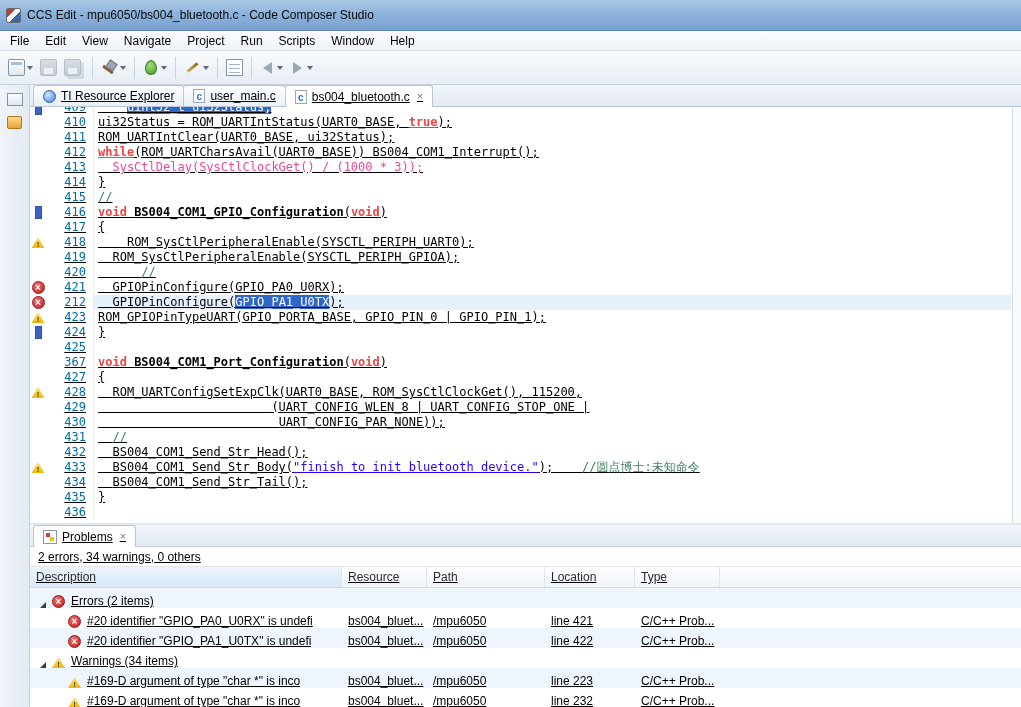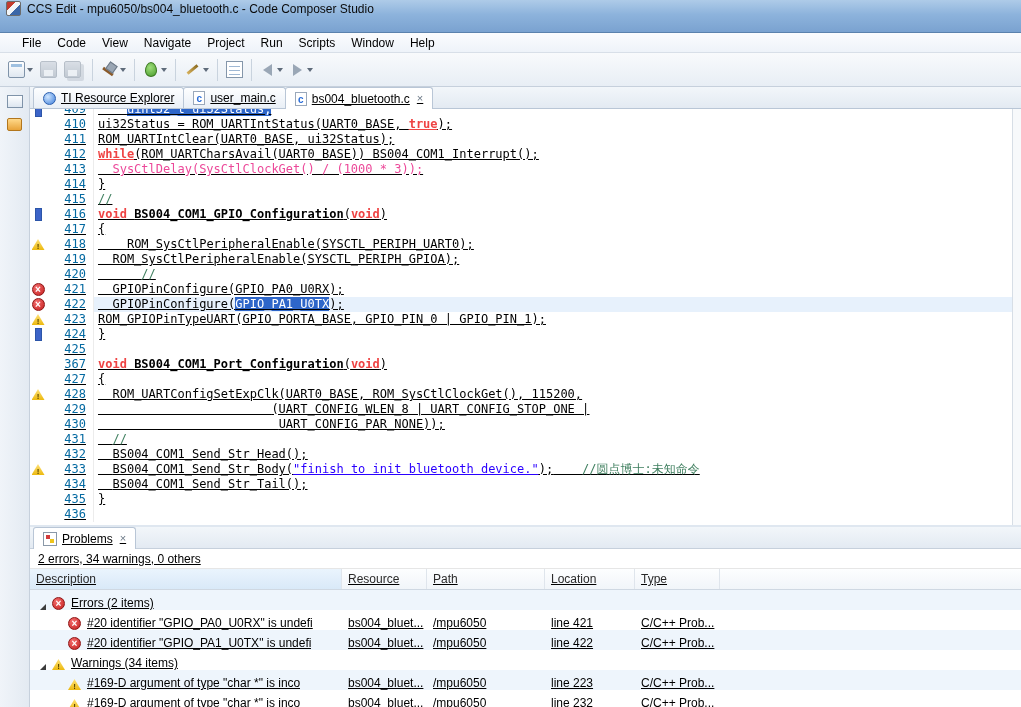--- a/index.html
+++ b/index.html
@@ -1,28 +1,28 @@
 <!DOCTYPE html>
 <html><head>
 <meta charset="utf-8">
 <style>
   * { box-sizing: border-box; margin: 0; padding: 0; }
   html,body { width:1021px; height:707px; overflow:hidden; }
   body { font-family:"Liberation Sans", sans-serif; font-size:12px; color:#000; background:#fff; }
 
   
-  .titlebar { height:31px; display:flex; align-items:flex-end; gap:6px; padding:16px 6px;
+  .titlebar { height:31px; display:flex; align-items:flex-start; gap:6px; padding:8px 6px;
     background:linear-gradient(180deg,#aecbe8 0%,#8db3dc 45%,#7aa2d0 100%);
     border-bottom:1px solid #5b82ad; }
   .app-icon { width:15px; height:15px; border-radius:2px; border:1px solid #6b6b6b; flex:none;
     background:linear-gradient(135deg,#c23b2e 0 32%,#f2f5f8 32% 60%,#3a66a8 60%); }
   .title-text { font-size:12px; color:#0a0a0a; white-space:nowrap; }
 
   
-  .menubar { height:20px; display:flex; align-items:stretch; padding-left:14px;
+  .menubar { height:20px; display:flex; align-items:stretch; padding-left:2px;
     background:linear-gradient(#fbfcfe,#eef3f9); border-bottom:1px solid #d8dfe8;text-align:center; }
   .menu-item { padding:2px 8px; display:flex; align-items:center; cursor:default; }
 
   
   .toolbar { height:34px; display:flex; align-items:center; padding:0 5px; gap:1px;
     background:linear-gradient(#f8fafc,#e8eef5); border-bottom:1px solid #c6d0dc; }
   .tbtn { height:26px; display:flex; align-items:center; padding:0 3px; gap:2px; border-radius:3px; }
   .tbtn.disabled { opacity:.45; }
   .tsep { width:1px; height:22px; background:#c9d3de; margin:0 4px; flex:none; }
   .darr { width:0; height:0; border-left:3px solid transparent; border-right:3px solid transparent;
@@ -139,21 +139,21 @@
 </head>
 <body>
 
 <div class="titlebar">
   <div class="app-icon"></div>
   <div class="title-text">CCS Edit - mpu6050/bs004_bluetooth.c - Code Composer Studio</div>
 </div>
 
 <div class="menubar">
     <div class="menu-item">File</div>
-    <div class="menu-item">Code</div>
+    <div class="menu-item">Edit</div>
     <div class="menu-item">View</div>
     <div class="menu-item">Navigate</div>
     <div class="menu-item">Project</div>
     <div class="menu-item">Run</div>
     <div class="menu-item">Scripts</div>
     <div class="menu-item">Window</div>
     <div class="menu-item">Help</div>
   </div>
 
 <div class="toolbar">
@@ -290,21 +290,21 @@
             <div class="marker">
               <div class="mk-err"></div>
             </div>
             <div class="lnum">421</div>
             <div class="codeln"><span>  </span><span class="u">GPIOPinConfigure(GPIO_PA0_U0RX);</span></div>
           </div>
           <div class="ed-line cur">
             <div class="marker">
               <div class="mk-err"></div>
             </div>
-            <div class="lnum">422</div>
+            <div class="lnum">212</div>
             <div class="codeln"><span>  </span><span class="u">GPIOPinConfigure(</span><span class="selw">GPIO_PA1_U0TX</span><span class="u">);</span></div>
           </div>
           <div class="ed-line">
             <div class="marker">
               <div class="mk-warn"></div>
             </div>
             <div class="lnum">423</div>
             <div class="codeln"><span class="u">ROM_GPIOPinTypeUART(GPIO_PORTA_BASE, GPIO_PIN_0 | GPIO_PIN_1);</span></div>
           </div>
           <div class="ed-line">

